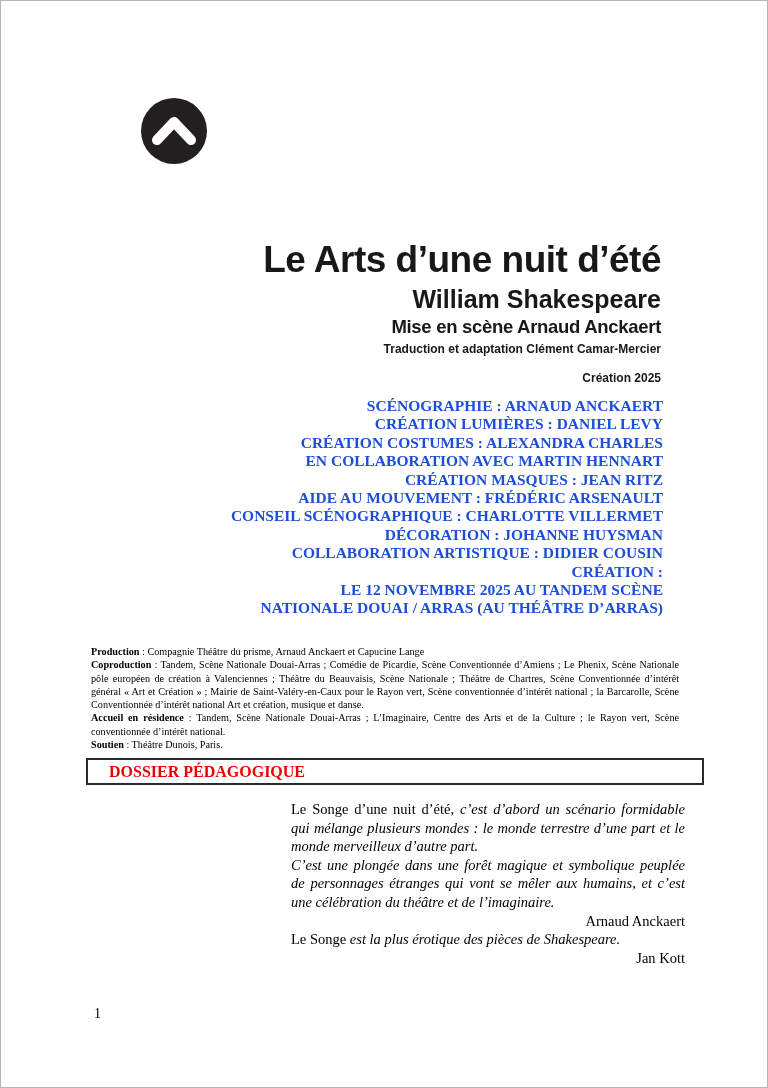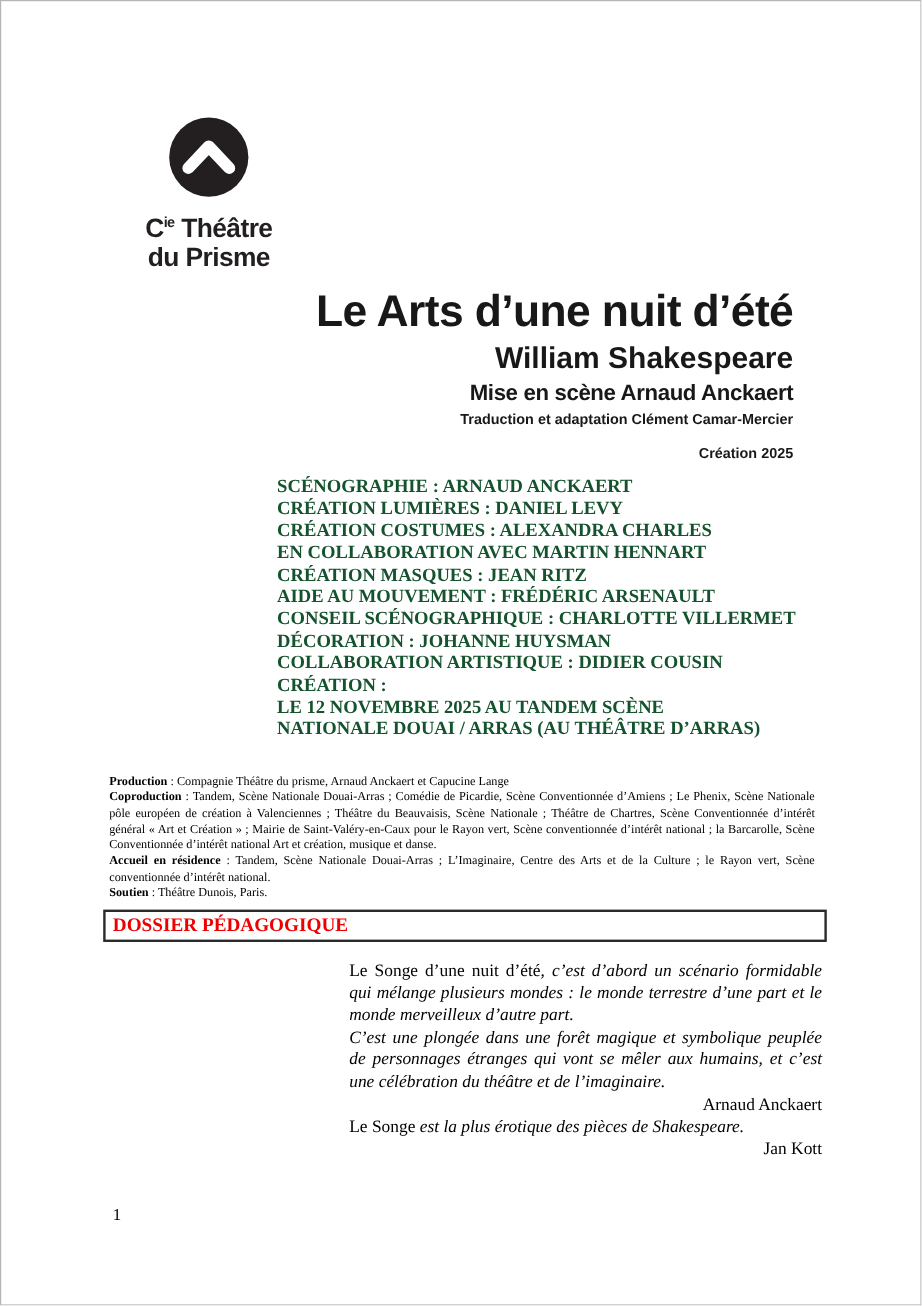--- a/index.html
+++ b/index.html
@@ -17,29 +17,29 @@
   .logo-text sup{font-size:12px;}
   
   .title-block{position:absolute;top:236px;right:106px;text-align:right;white-space:nowrap;
     font-family:"Liberation Sans",sans-serif;font-weight:bold;color:#181818;}
   .title-block h1{margin:0;font-size:37px;line-height:46px;letter-spacing:-0.5px;}
   .tb-author{font-size:25px;line-height:32px;}
   .tb-direction{font-size:18.5px;line-height:24px;letter-spacing:-0.3px;}
   .tb-translation{font-size:12px;line-height:21px;}
   .tb-creation{font-size:12px;line-height:18px;margin-top:9px;}
   
-  .credits{position:absolute;top:396px;right:104px;white-space:nowrap;
-    font-weight:bold;font-size:15.5px;line-height:18.4px;color:#14532d;}
+  .credits{position:absolute;top:396px;right:104px;text-align:right;white-space:nowrap;
+    font-weight:bold;font-size:15.5px;line-height:18.4px;color:#1d4ed8;}
   
   .production{position:absolute;top:644px;left:90px;width:588px;
     font-size:10.2px;line-height:13.3px;text-align:justify;}
   .production p{margin:0;}
   
   .section-box{position:absolute;top:757px;left:85px;width:599px;height:23px;
-    border:2px solid #2b2b2b;background:#ffffff;}
+    border:2px solid #2b2b2b;background:#ffffff;padding-left:15px;}
   .section-title{display:block;margin-left:6px;font-weight:bold;font-size:16px;
     line-height:23px;color:#ee0000;white-space:nowrap;}
   
   .quote{position:absolute;top:799px;left:290px;width:394px;
     font-size:14.5px;line-height:18.6px;}
   .quote p{margin:0;text-align:justify;font-style:italic;}
   .quote .roman{font-style:normal;}
   .quote .attr{text-align:right;font-style:normal;}
   .quote .q2{text-align:left;}
   
@@ -48,24 +48,20 @@
 </head>
 <body>
 
 <div class="page">
 
   <header class="logo">
     <div class="logo-circle">
       <svg width="66" height="66" viewBox="0 0 66 66">
         <polyline points="16,42 33,24 50,42" fill="none" stroke="#ffffff" stroke-width="10" stroke-linecap="round" stroke-linejoin="round"></polyline>
       </svg>
-    </div>
-    <div class="logo-text">
-      <div><span>C</span><sup>ie</sup><span> Théâtre</span></div>
-      <div>du Prisme</div>
     </div>
   </header>
 
   <section class="title-block">
     <h1>Le Arts d’une nuit d’été</h1>
     <div class="tb-author">William Shakespeare</div>
     <div class="tb-direction">Mise en scène Arnaud Anckaert</div>
     <div class="tb-translation">Traduction et adaptation Clément Camar-Mercier</div>
     <div class="tb-creation">Création 2025</div>
   </section>

